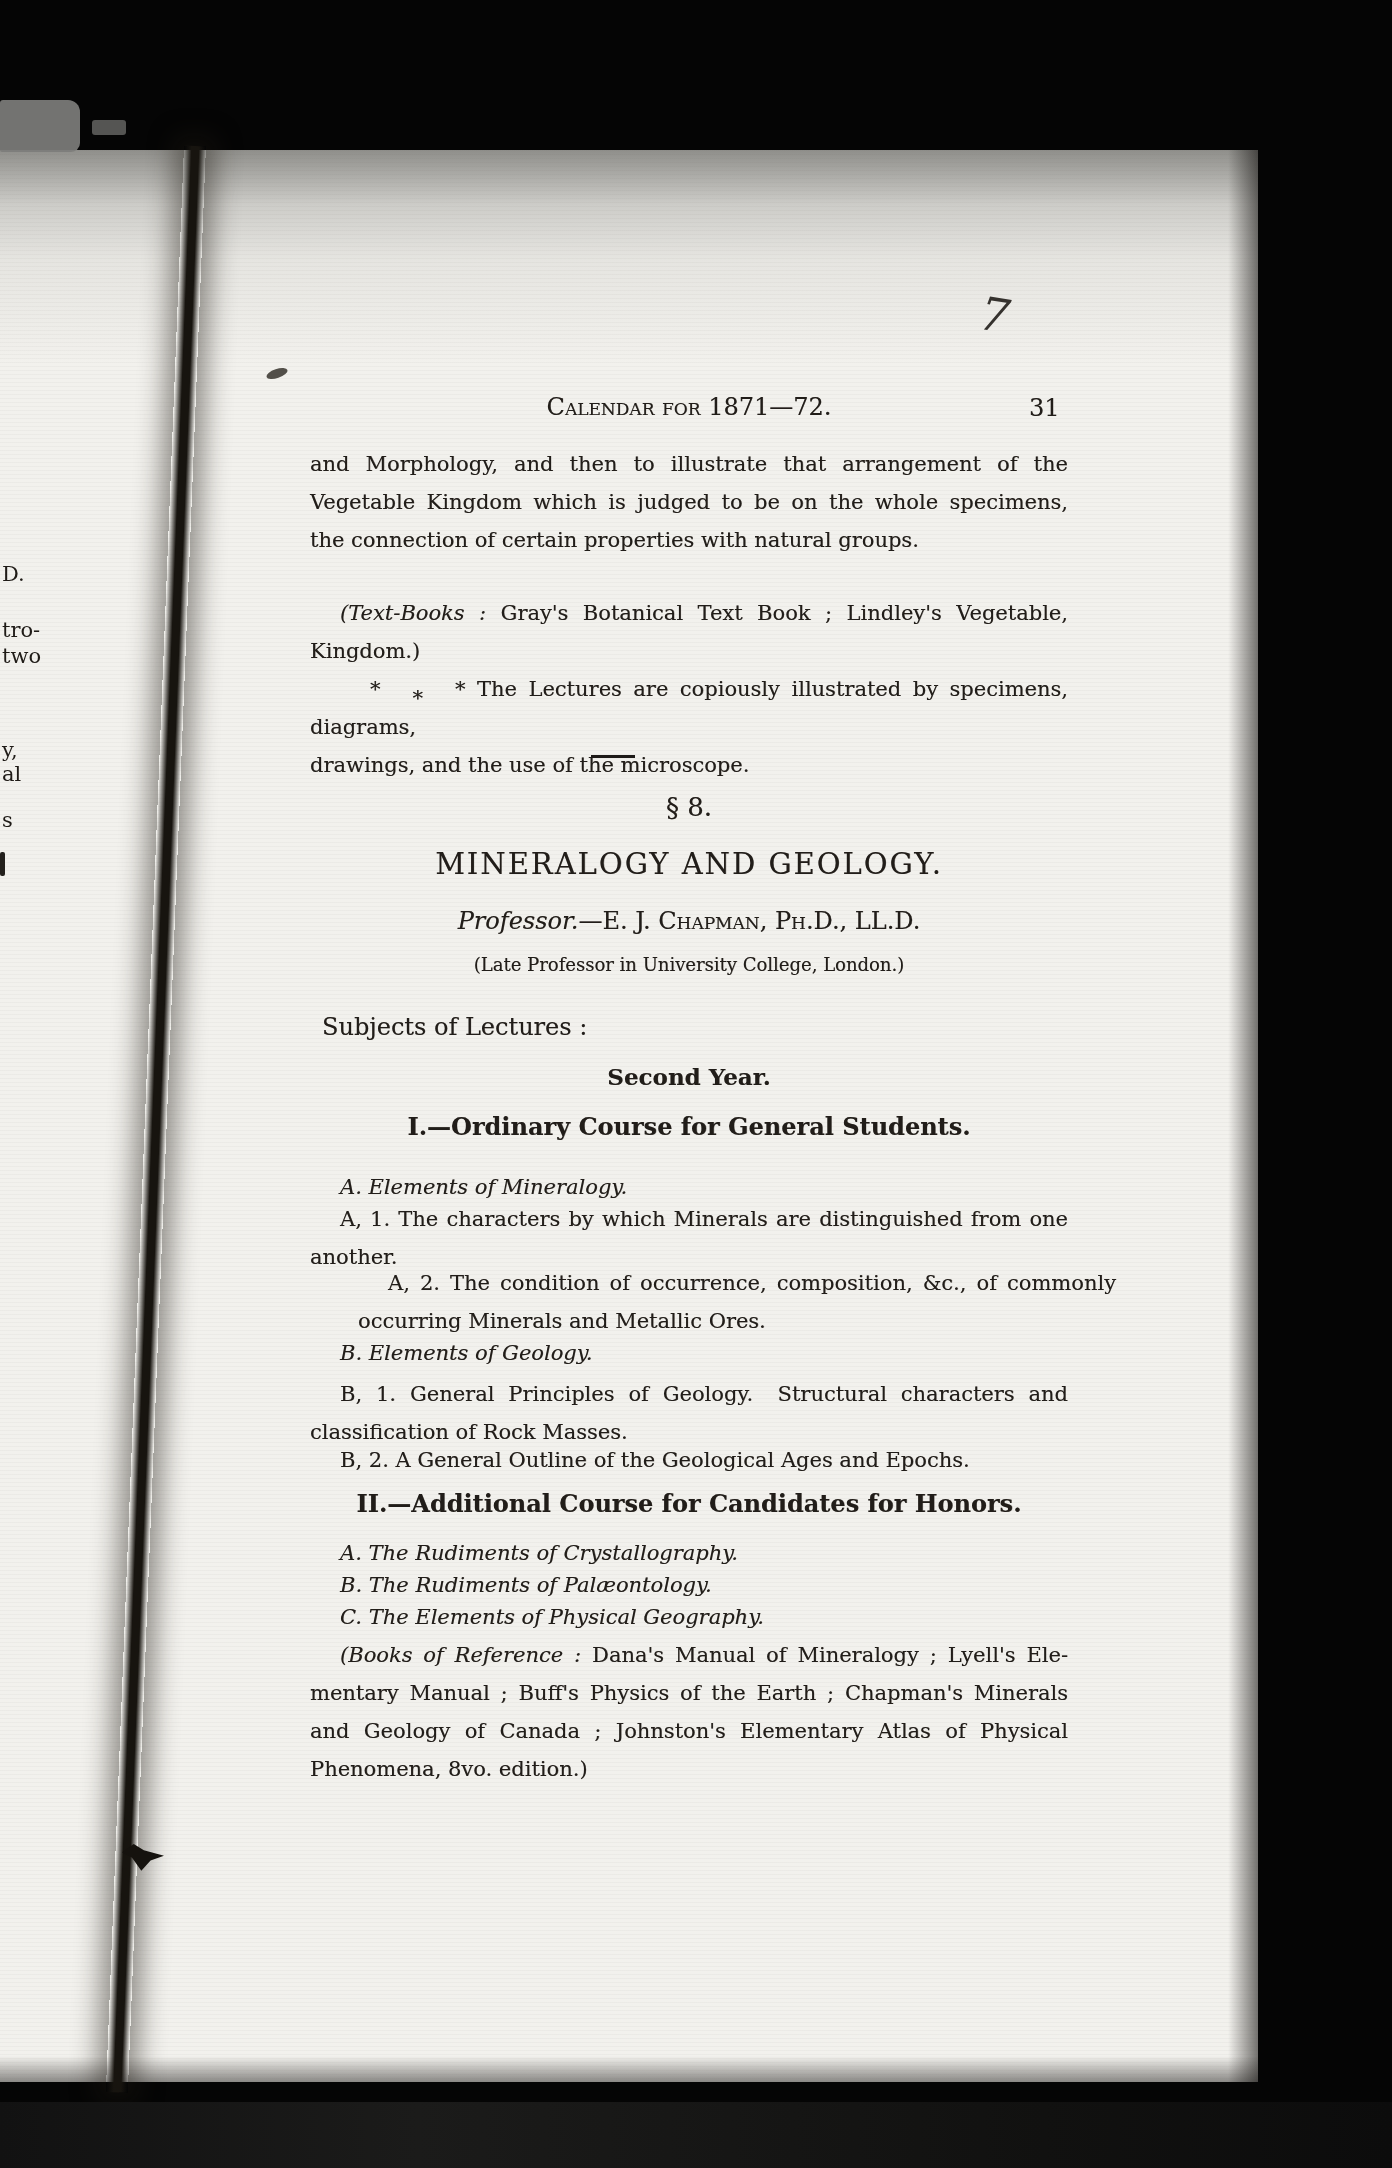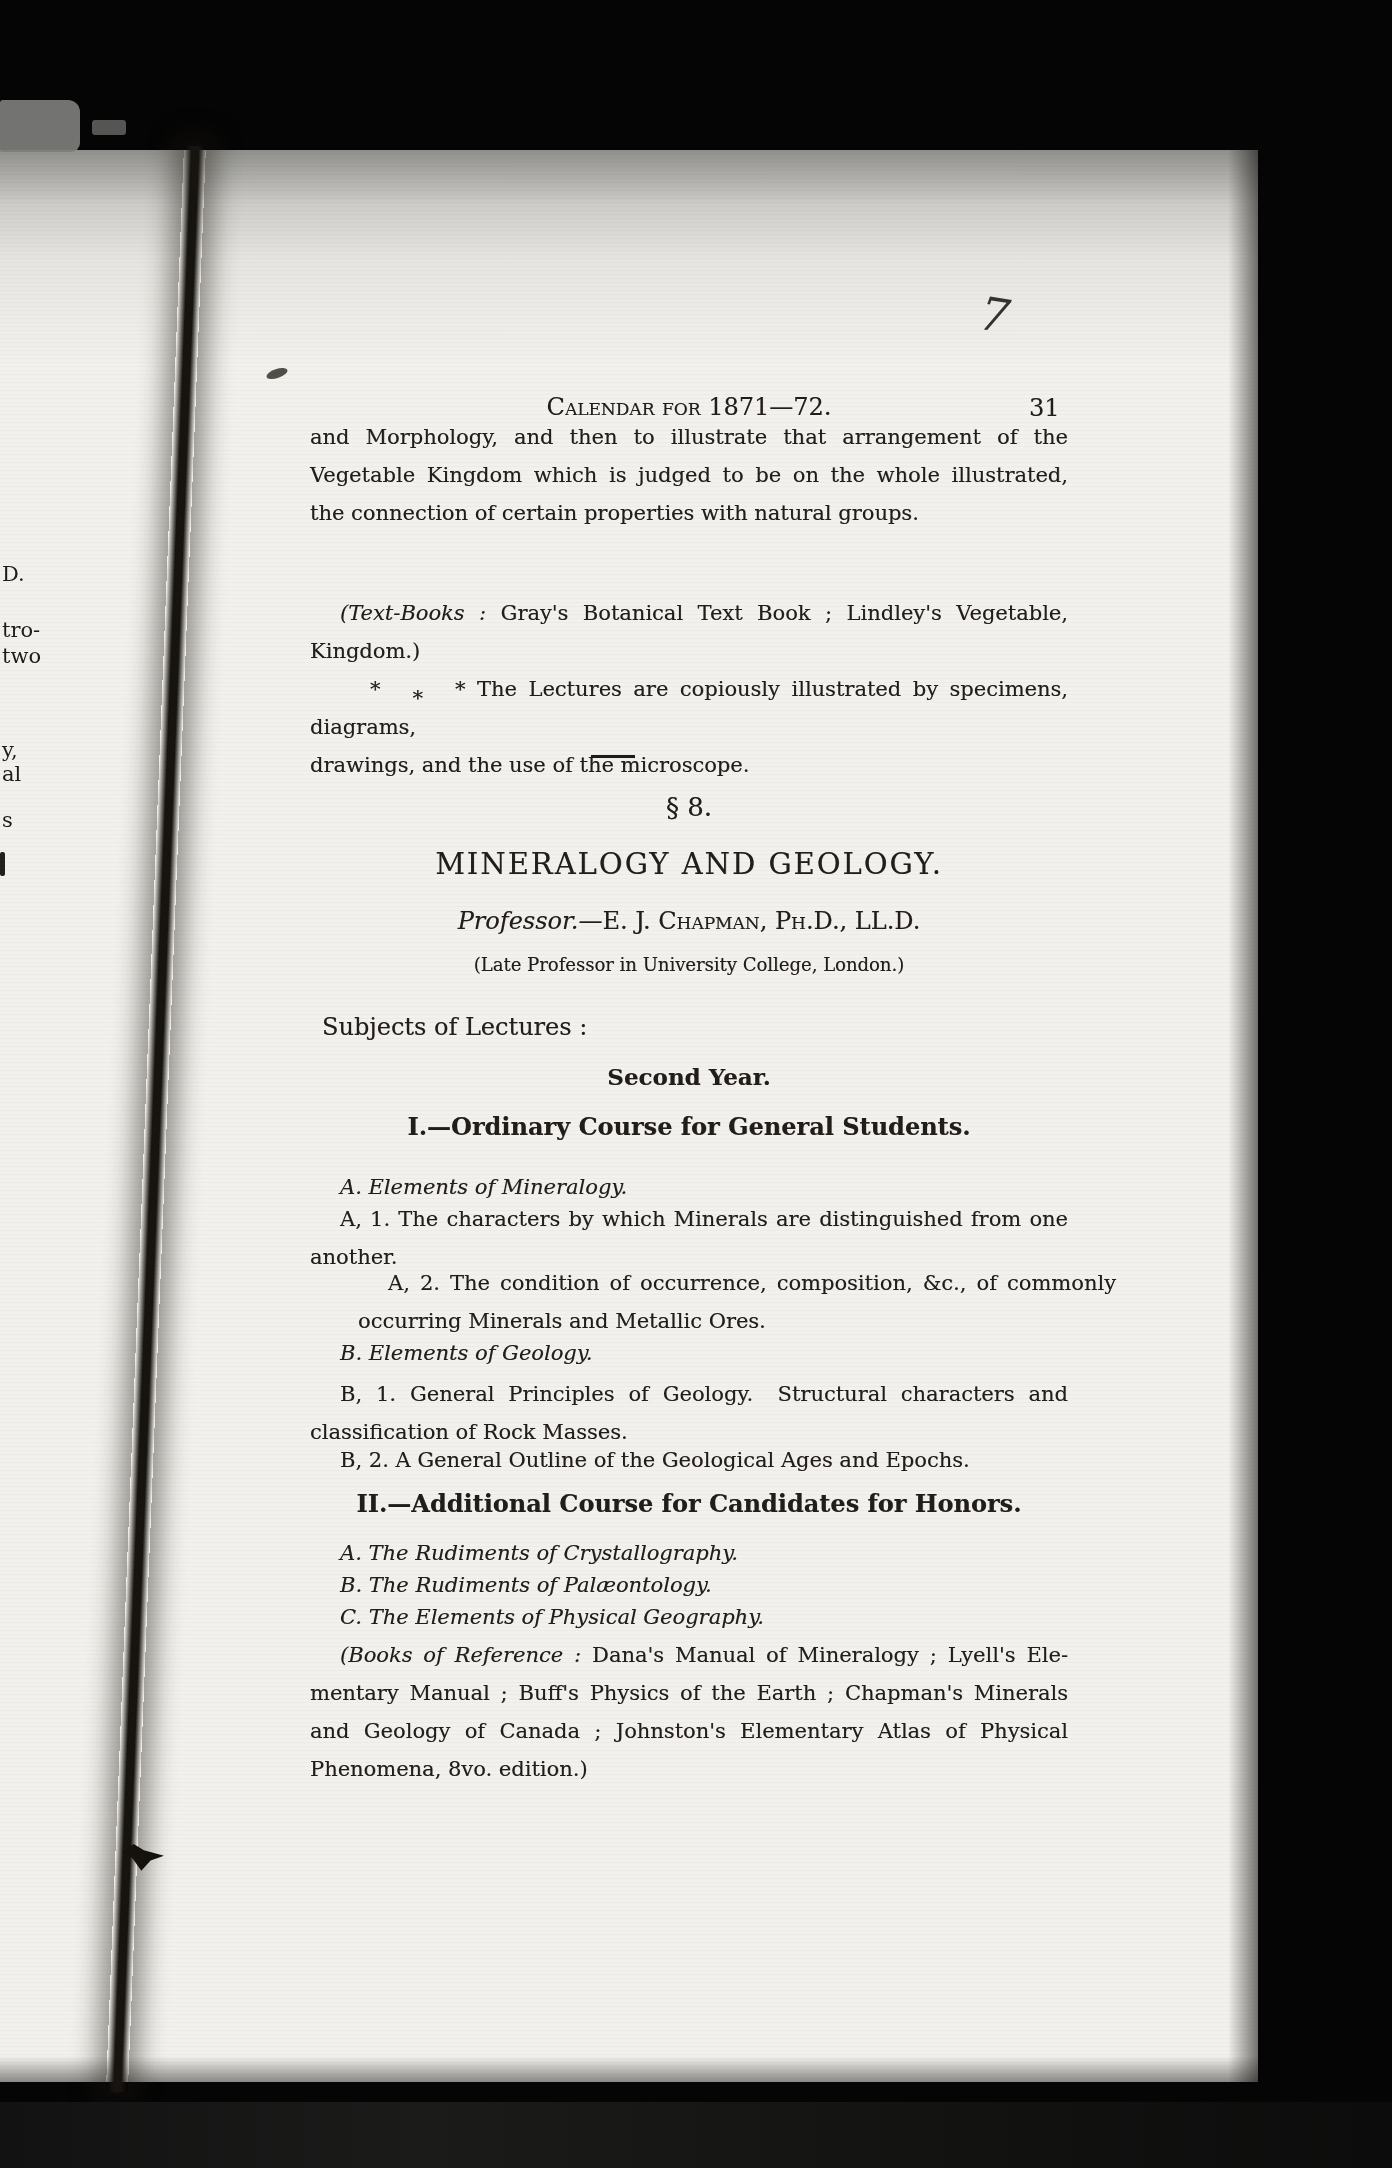--- a/index.html
+++ b/index.html
@@ -140,23 +140,23 @@
 
   <div class="handwritten-mark">7</div>
 
   <div class="content">
 
     <div class="block header-row">
       <span class="sc">Calendar for 1871—72.</span>
       <span class="pagenum">31</span>
     </div>
 
-    <div class="block" style="top:418px;">
+    <div class="block" style="top:445px;">
         <div class="tline just">and Morphology, and then to illustrate that arrangement of the</div>
-        <div class="tline just">Vegetable Kingdom which is judged to be on the whole illustrated,</div>
+        <div class="tline just">Vegetable Kingdom which is judged to be on the whole specimens,</div>
         <div class="tline">the connection of certain properties with natural groups.</div>
       </div>
 
     <div class="block" style="top:594px;">
       <div class="tline just ind">
         <span class="ital">(Text-Books :</span>
         <span>Gray's Botanical Text Book ; Lindley's Vegetable,</span>
       </div>
       <div class="tline">Kingdom.)</div>
     </div>

